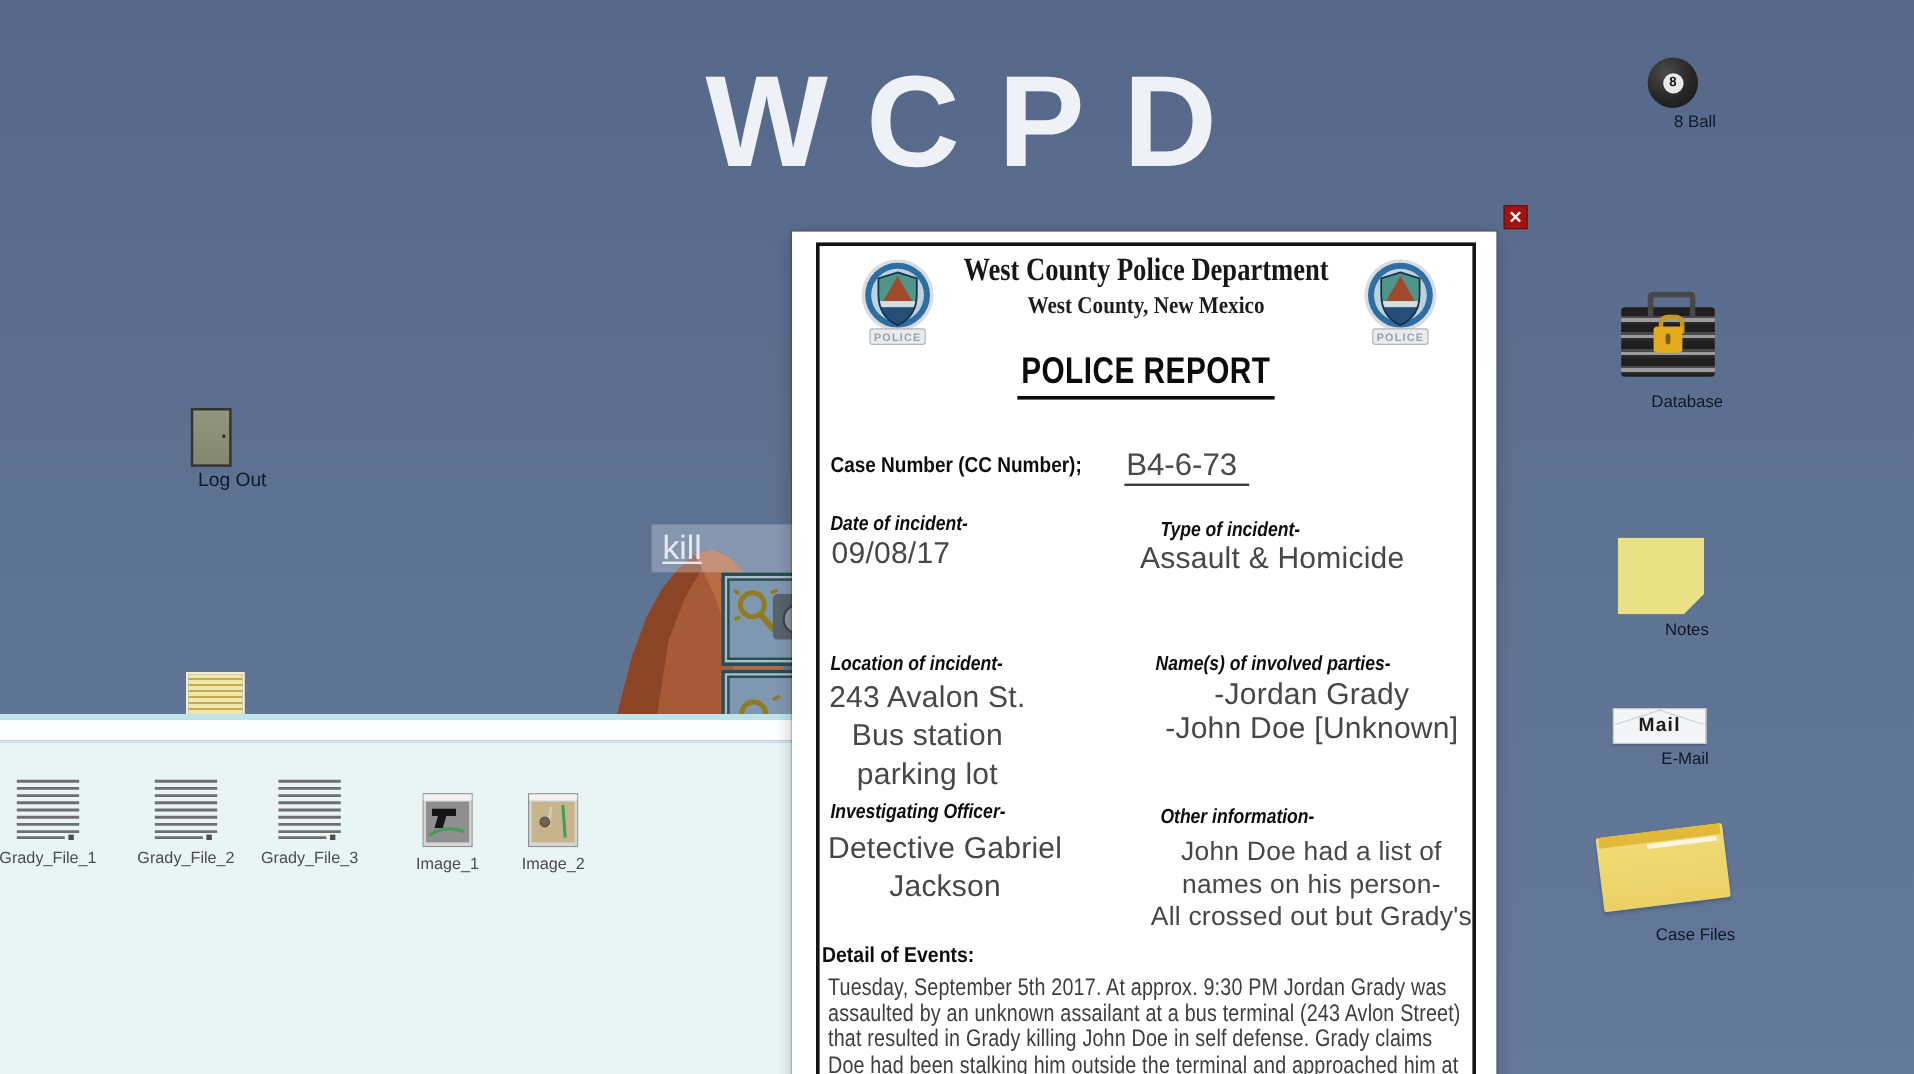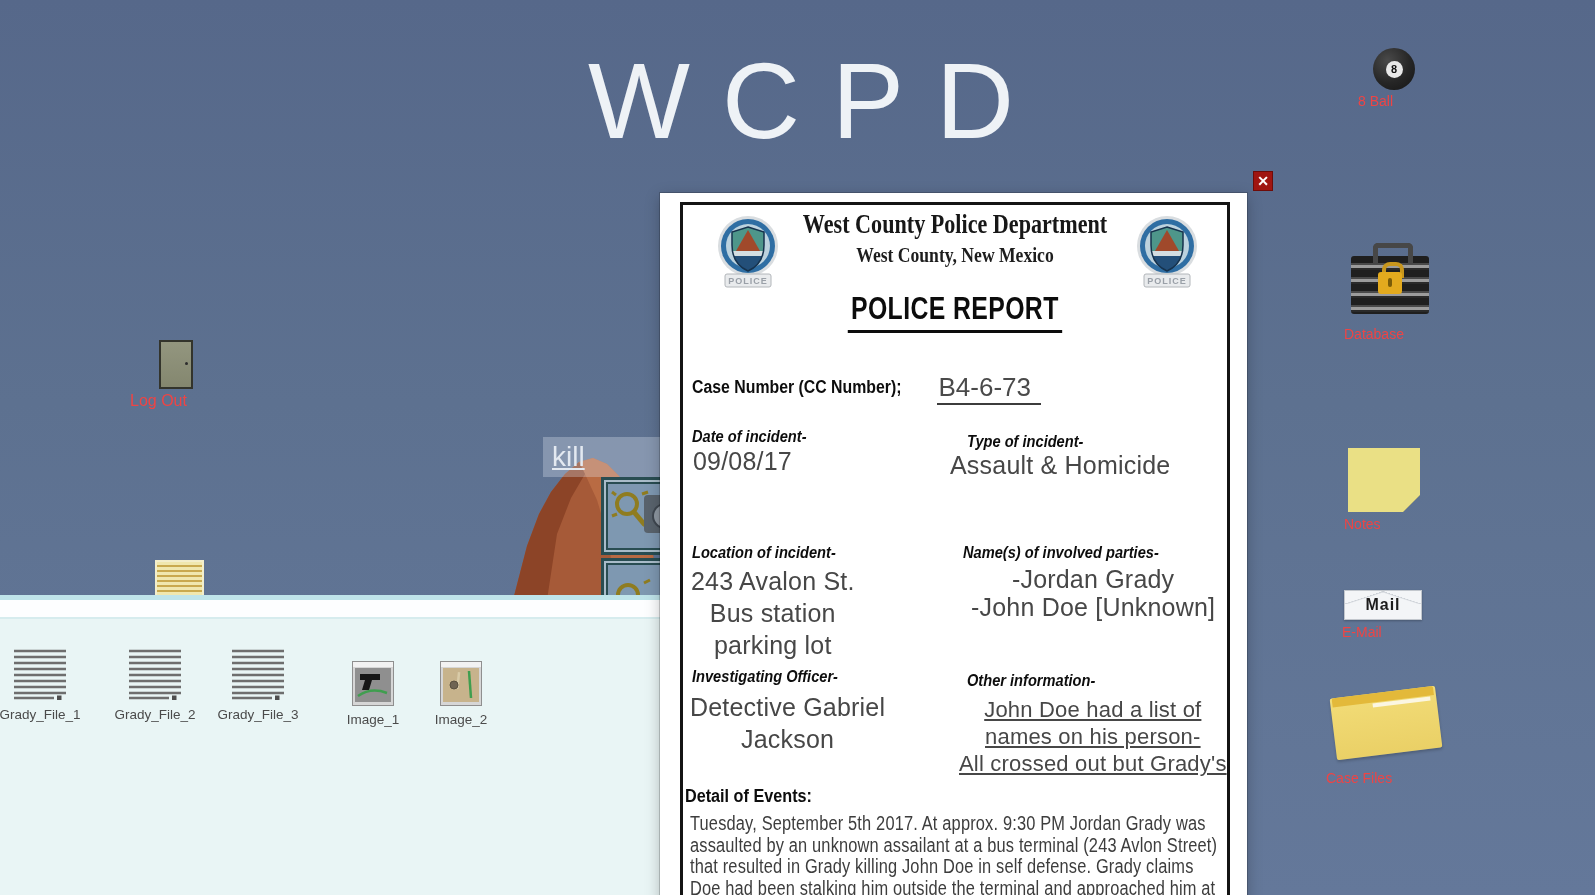--- a/index.html
+++ b/index.html
@@ -4,23 +4,23 @@
 <style>
   html,body{margin:0;padding:0;}
   body{
     width:1595px;height:895px;overflow:hidden;position:relative;
     background:linear-gradient(180deg,#56688a 0%,#5d7190 45%,#64789a 100%);
     font-family:"Liberation Sans",sans-serif;
     -webkit-font-smoothing:antialiased;
   }
   .abs{position:absolute;}
   
-  #watermark{left:588px;top:38px;font-size:108px;font-weight:400;letter-spacing:32px;color:#eef2f6;}
-  
-  .dlabel{color:#ef4444;font-size:14px;text-align:left;width:100%;}
+  #watermark{left:588px;top:38px;font-size:108px;font-weight:700;letter-spacing:32px;color:#eef2f6;}
+  
+  .dlabel{color:#0f172a;font-size:14px;text-align:right;width:100%;}
   #eightball{left:1358px;top:48px;width:72px;text-align:center;cursor:pointer;}
   #eightball .ball{margin:0 auto;width:42px;height:42px;border-radius:50%;
     background:radial-gradient(circle at 35% 30%,#4a4a4a 0%,#262626 55%,#141414 100%);
     display:flex;align-items:center;justify-content:center;}
   #eightball .ballnum{width:17px;height:17px;border-radius:50%;background:#e9e9e9;
     color:#111;font-size:11px;font-weight:700;display:flex;align-items:center;justify-content:center;}
   #eightball .dlabel{margin-top:3px;}
   #logout{left:130px;top:340px;width:92px;text-align:center;cursor:pointer;}
   #logout .door{margin:0 auto;width:30px;height:45px;background:linear-gradient(180deg,#93967f,#84876f);
     border:2px solid #33342c;position:relative;}
@@ -105,21 +105,21 @@
     border-bottom:2px solid #3c3c3c;padding:0 10px 0 2px;vertical-align:-3px;}
   .flab{font-size:17px;font-weight:700;font-style:italic;color:#0d0d0d;
     transform:scaleX(.86);transform-origin:left center;white-space:nowrap;}
   .fval{font-size:25px;color:#474747;white-space:pre-line;letter-spacing:.2px;text-align:center;}
   .fval.small{font-size:22px;line-height:27px;}
   #r-date-lab{left:32px;top:234px;}   #r-date-val{left:33px;top:254px;}
   #r-type-lab{left:307px;top:239px;}  #r-type-val{left:290px;top:258px;}
   #r-loc-lab{left:32px;top:350px;}    #r-loc-val{left:31px;top:372px;line-height:32px;}
   #r-party-lab{left:303px;top:350px;} #r-party-val{left:311px;top:372px;line-height:28px;}
   #r-off-lab{left:32px;top:474px;}    #r-off-val{left:30px;top:498px;line-height:32px;}
-  #r-other-lab{left:307px;top:478px;} #r-other-val{left:299px;top:503px;text-decoration:underline;}
+  #r-other-lab{left:307px;top:478px;} #r-other-val{left:299px;top:503px;}
   #r-det-lab{left:25px;top:593px;font-size:18px;font-weight:700;color:#0d0d0d;
     transform:scaleX(.9);transform-origin:left center;}
   #r-det-val{left:30px;top:620px;width:660px;font-size:20px;line-height:21.5px;color:#3d3d3d;
     white-space:pre-line;transform:scaleX(.82);transform-origin:left top;letter-spacing:.2px;}
 </style>
 </head>
 <body>
 
 <div class="abs" id="watermark">WCPD</div>
 

